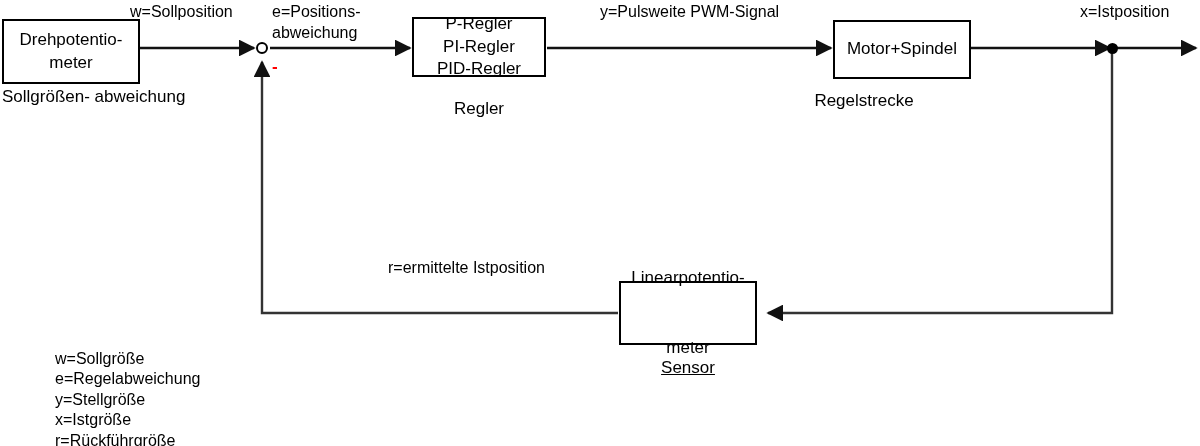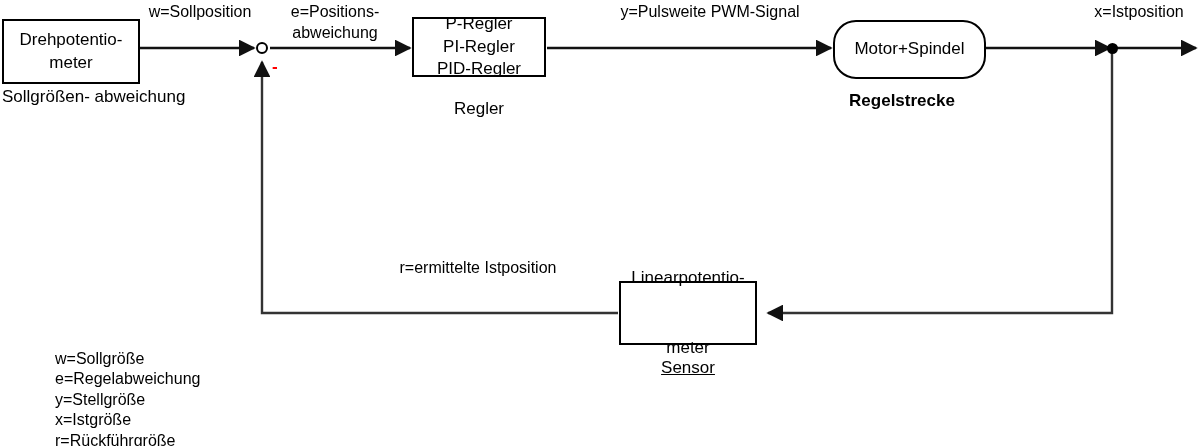--- a/index.html
+++ b/index.html
@@ -47,21 +47,21 @@
     font-size: 17px;
     line-height: 1.32;
     text-align: center;
     white-space: nowrap;
     z-index: 3;
   }
   .sig-label {
     position: absolute;
     font-size: 16px;
     line-height: 1.3;
-    text-align: center;
+    text-align: left;
     white-space: nowrap;
     z-index: 3;
   }
   .sig-label.two-line {
     white-space: normal;
   }
   .legend {
     position: absolute;
     font-size: 16px;
     line-height: 1.28;
@@ -159,24 +159,24 @@
 
   <div class="block" style="left:412px; top:17px; width:134px; height:60px;">
     <span class="line">P-Regler</span>
     <span class="line">PI-Regler</span>
     <span class="line">PID-Regler</span>
   </div>
   <div class="caption" style="left:412px; top:98px; width:134px;">
     <span class="lrow">Regler</span>
   </div>
 
-  <div class="block" style="left:833px; top:20px; width:153px; height:59px;border-radius:23px;">
+  <div class="block" style="left:833px; top:20px; width:138px; height:59px;">
     <span class="line">Motor+Spindel</span>
   </div>
-  <div class="caption" style="left:833px; top:90px; width:138px;font-weight:bold;">
+  <div class="caption" style="left:795px; top:90px; width:138px;">
     <span class="lrow">Regelstrecke</span>
   </div>
 
   <div class="block" style="left:619px; top:281px; width:138px; height:64px;gap:47px;">
     <span class="line">Linearpotentio-</span>
     <span class="line">meter</span>
   </div>
   <div class="caption" style="left:619px; top:357px; width:138px;text-decoration:underline;">
     <span class="lrow">Sensor</span>
   </div>

